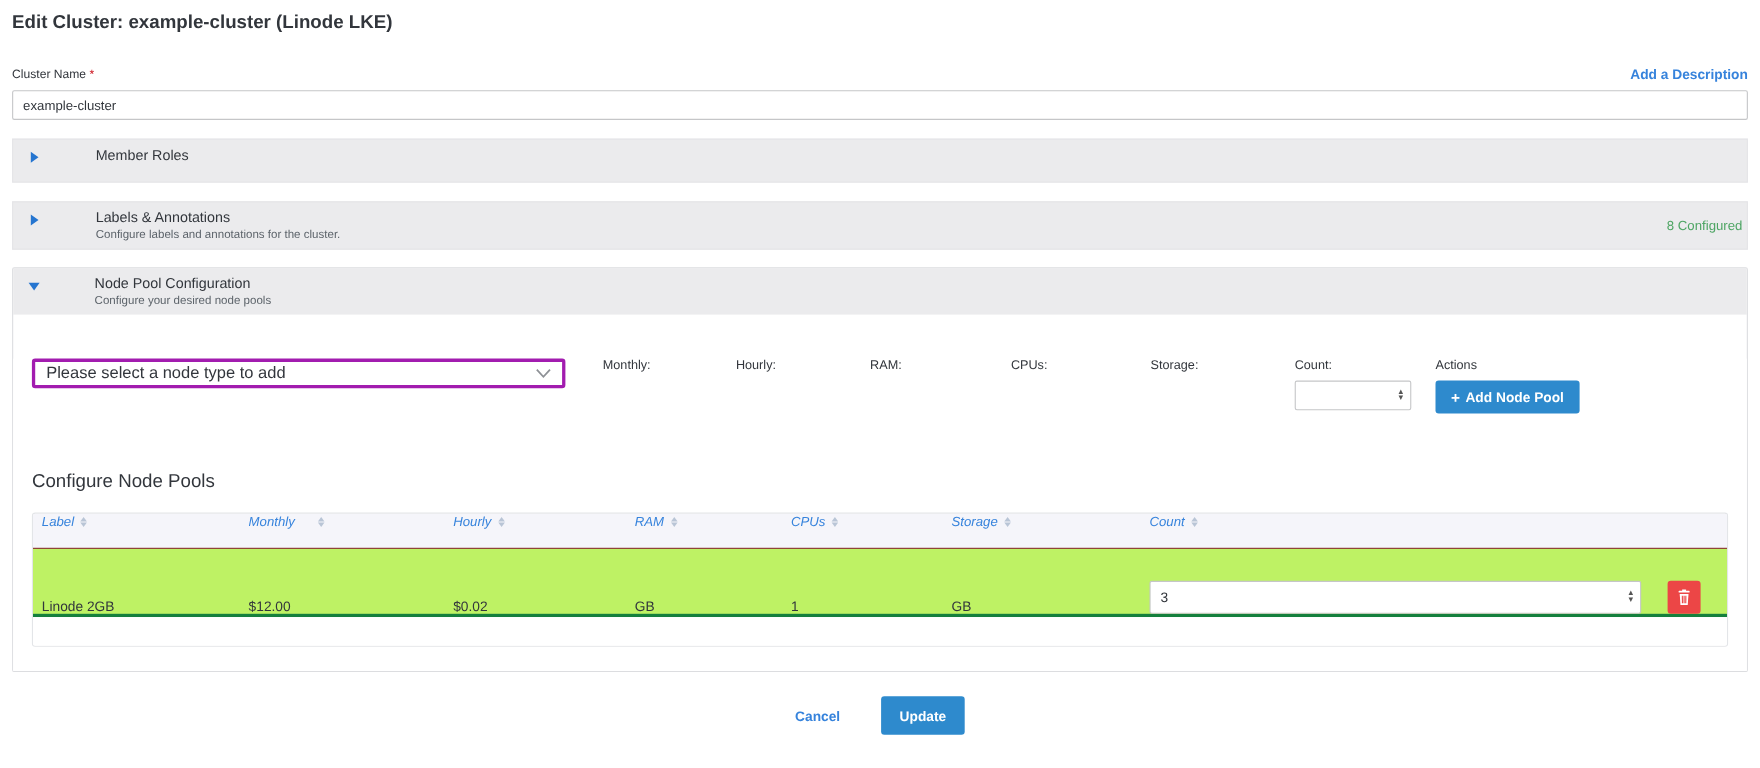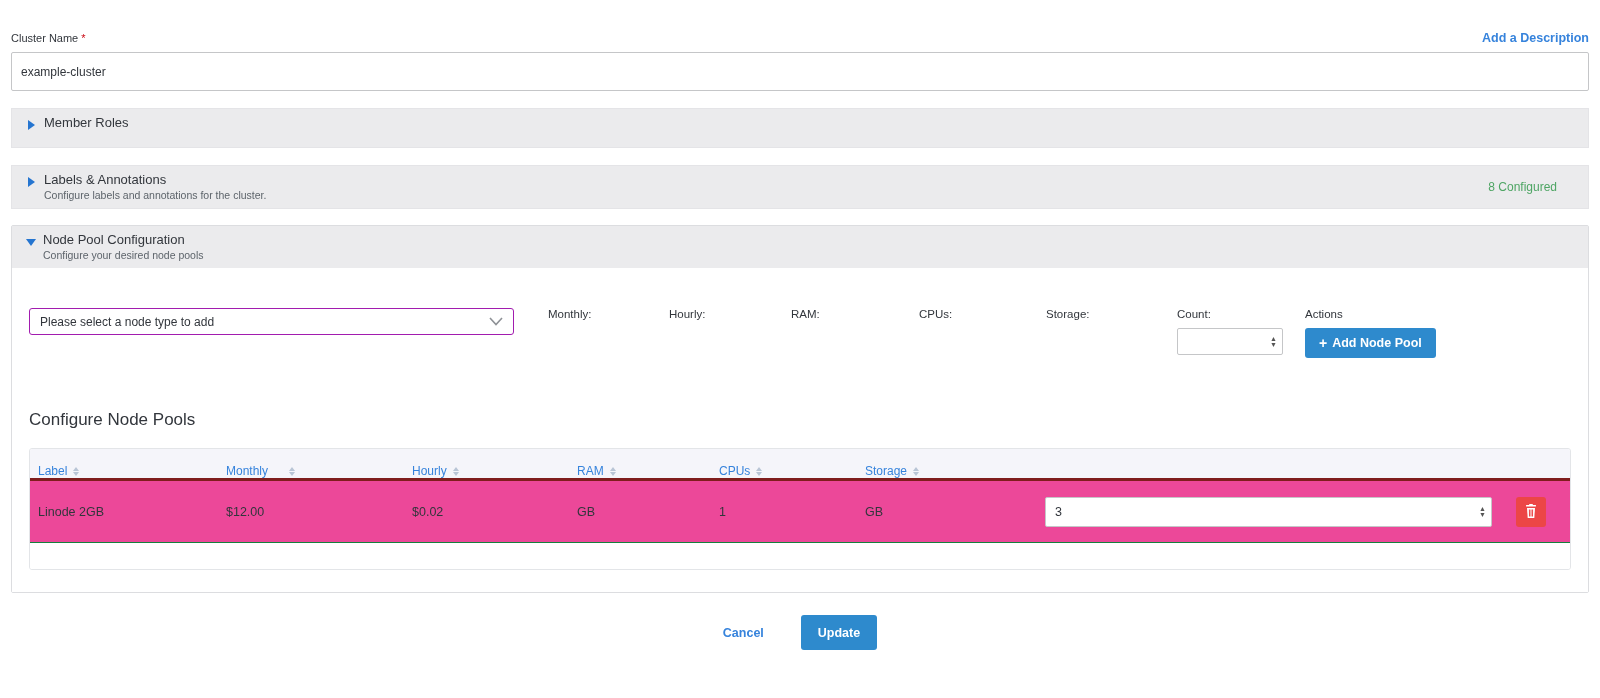--- a/index.html
+++ b/index.html
@@ -13,30 +13,31 @@
 
   
   .page-title { font-size: 17px; font-weight: 700; margin: 10px 0 0 0; color: #32363c; }
 
   
   .name-row { display: flex; justify-content: space-between; align-items: center; margin-top: 31px; }
   .field-label { font-size: 11px; color: #32363c; }
   .req-star { color: #ca0813; margin-left: 3px; font-size: 11px; }
   .desc-link { color: #3683dc; font-size: 12.5px; font-weight: 600; text-decoration: none; cursor: pointer; }
   .text-input {
-    display: block; width: 100%; height: 39px; margin-top: 7px;
+    display: block; width: 100%; height: 27px; margin-top: 7px;
     border: 1px solid #c5c6c8; border-radius: 2px; padding: 0 9px;
     font-family: "Liberation Sans", sans-serif; font-size: 12px; color: #32363c; outline: none;
   }
 
   
   .panel {
     background: #ebebed; border: 1px solid #e4e4e7; margin-top: 17px;
-    display: flex; align-items: flex-start; padding: 6px 31px 6px 12px; min-height: 40px;
+    display: flex; align-items: flex-start; padding: 6px 4px 6px 12px; min-height: 40px;
     cursor: pointer;
+    gap: 43px;
   }
   .caret-right {
     width: 0; height: 0; border-top: 5px solid transparent; border-bottom: 5px solid transparent;
     border-left: 7px solid #2575d0; margin: 5px 9px 0 4px; flex: none;
   }
   .caret-down {
     width: 0; height: 0; border-left: 5px solid transparent; border-right: 5px solid transparent;
     border-top: 7px solid #2575d0; margin: 7px 7px 0 2px; flex: none;
   }
   .panel-title { font-size: 13px; color: #32363c; line-height: 16px; }
@@ -46,23 +47,23 @@
   
   .expanded-section { border: 1px solid #dcdde0; border-radius: 2px; margin-top: 16px; }
   .expanded-section .panel { margin-top: 0; border: none; }
   .section-body { padding: 0 17px 22px 17px; background: #fff; }
 
   
   .add-row { display: flex; margin-top: 40px; align-items: flex-start; }
   .small-label { font-size: 11.5px; color: #32363c; margin-bottom: 8px; }
   .col-select { width: 485px; margin-right: 34px; }
   .select-box {
-    height: 27px; border: 1px solid #a21caf; border-radius: 3px; background: #fff;
+    height: 27px; border: 3px solid #a21caf; border-radius: 3px; background: #fff;
     display: flex; align-items: center; justify-content: space-between;
-    padding: 0 10px; font-size: 12px; color: #32363c; cursor: pointer;
+    padding: 0 10px; font-size: 15px; color: #32363c; cursor: pointer;
   }
   .col-stat-m { width: 121px; } .col-stat-h { width: 122px; } .col-stat-r { width: 128px; }
   .col-stat-c { width: 127px; } .col-stat-s { width: 131px; }
   .col-count { width: 128px; }
   .spin-input { position: relative; width: 106px; height: 27px; border: 1px solid #c5c6c8; border-radius: 2px; background: #fff; }
   .spin-input input {
     width: 100%; height: 100%; border: none; outline: none; padding: 0 18px 0 9px;
     font-family: "Liberation Sans", sans-serif; font-size: 12.5px; color: #32363c; background: transparent;
   }
   .spinner { position: absolute; right: 5px; top: 50%; transform: translateY(-50%);
@@ -71,49 +72,50 @@
   .btn-primary {
     background: #2e8acd; color: #fff; border: none; border-radius: 3px; height: 30px;
     padding: 0 14px; font-family: "Liberation Sans", sans-serif; font-size: 12.5px; font-weight: 700;
     display: inline-flex; align-items: center; gap: 5px; cursor: pointer;
   }
   .btn-primary .plus { font-size: 14px; font-weight: 700; line-height: 1; }
 
   
   .pools-heading { font-size: 17px; font-weight: 400; color: #32363c; margin: 52px 0 0 0; }
   .table { border: 1px solid #e3e5e8; border-radius: 3px; margin-top: 18px; overflow: hidden; background: #fff; }
-  .thead { display: flex; align-items: flex-end; height: 32px; background: #f5f5fa; border-bottom: 3px solid #7f1d1d; }
+  .thead { display: flex; align-items: flex-start; height: 32px; background: #f5f5fa; border-bottom: 1px solid #7f1d1d; font-style: italic; }
   .th { font-size: 12px; color: #3683dc; padding-left: 8px; display: flex; align-items: center; cursor: pointer; }
   .sort-icon { display: inline-flex; flex-direction: column; align-items: center; margin-left: 6px; gap: 1px; }
   .sort-icon .tri-up { width: 0; height: 0; border-left: 3.5px solid transparent; border-right: 3.5px solid transparent; border-bottom: 4px solid #b9c5d6; }
   .sort-icon .tri-down { width: 0; height: 0; border-left: 3.5px solid transparent; border-right: 3.5px solid transparent; border-top: 4px solid #b9c5d6; }
   .w-label { width: 188px; } .w-monthly { width: 186px; gap: 15px; } .w-hourly { width: 165px; }
   .w-ram { width: 142px; } .w-cpus { width: 146px; } .w-storage { width: 180px; }
   .w-count { flex: 1; } .w-action { width: 62px; }
-  .trow { display: flex; align-items: center; height: 62px; border-bottom: 1px solid #15803d; background: #ec4899; }
+  .trow { display: flex; align-items: flex-end; height: 62px; border-bottom: 3px solid #15803d; background: #bef264; }
   .td { font-size: 12.5px; color: #32363c; padding-left: 8px; }
   .row-count-wrap { padding-right: 16px; }
   .spin-input.row-count { width: 100%; height: 30px; }
   .btn-delete {
     width: 30px; height: 30px; background: #ec4646; border: none; border-radius: 3px;
     display: flex; align-items: center; justify-content: center; cursor: pointer;
   }
   .tfoot { height: 26px; background: #fff; }
 
   
   .footer-actions { display: flex; justify-content: center; align-items: center; gap: 37px; margin-top: 22px; }
   .cancel-link { color: #3683dc; font-size: 12.5px; font-weight: 600; text-decoration: none; cursor: pointer; }
   .btn-update { height: 35px; padding: 0 17px; }
   .chev-svg { flex: none; }
 </style>
 </head>
 <body>
 
 <div class="page">
 
+  <h1 class="page-title">Edit Cluster: example-cluster (Linode LKE)</h1>
 
   <div class="name-row">
     <label class="field-label">
       <span>Cluster Name</span><span class="req-star">*</span>
     </label>
     <a class="desc-link">Add a Description</a>
   </div>
   <input class="text-input" type="text" value="example-cluster" style="">
 
   <div class="panel">
@@ -220,20 +222,27 @@
           </div>
           <div class="th w-cpus">
             <span>CPUs</span>
             <span class="sort-icon">
                 <span class="tri-up"></span>
                 <span class="tri-down"></span>
               </span>
           </div>
           <div class="th w-storage">
             <span>Storage</span>
+            <span class="sort-icon">
+                <span class="tri-up"></span>
+                <span class="tri-down"></span>
+              </span>
+          </div>
+          <div class="th w-count">
+            <span>Count</span>
             <span class="sort-icon">
                 <span class="tri-up"></span>
                 <span class="tri-down"></span>
               </span>
           </div>
           <div class="th w-action"></div>
         </div>
 
         <div class="trow">
           <div class="td w-label">Linode 2GB</div>

